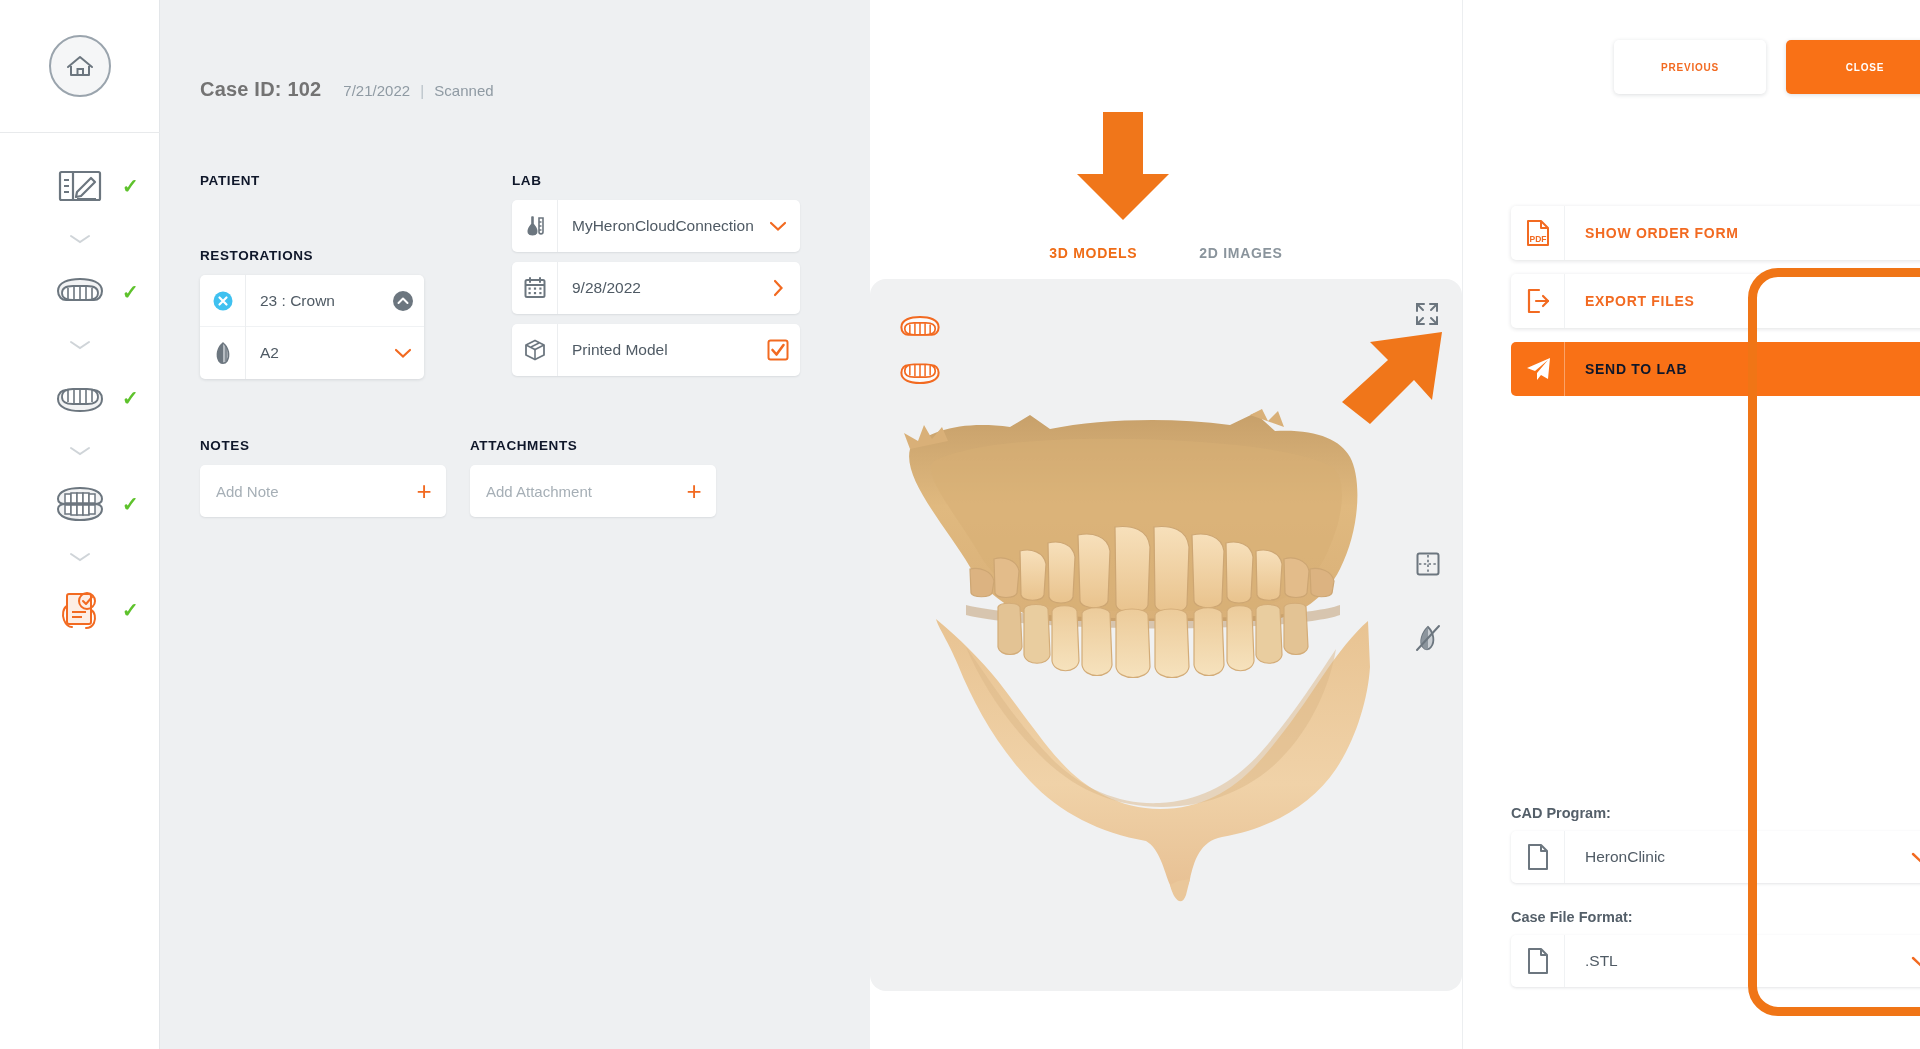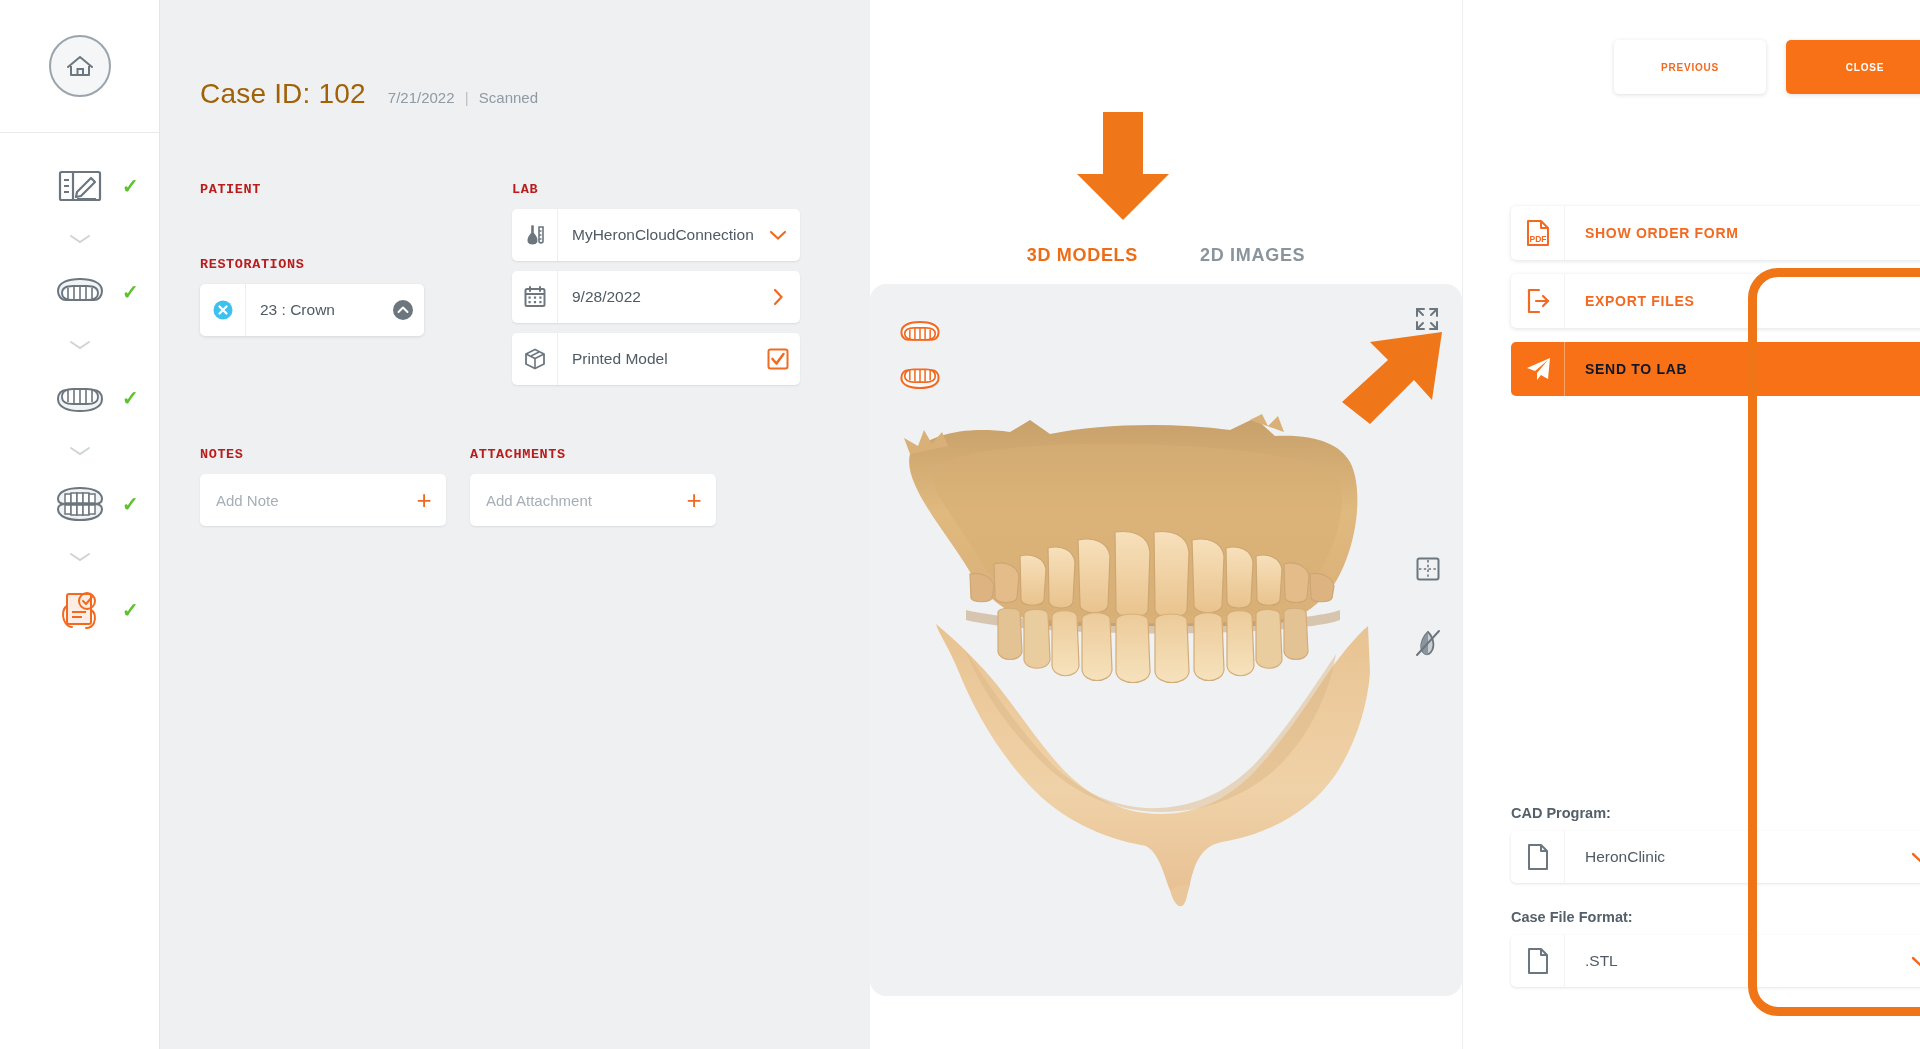--- a/index.html
+++ b/index.html
@@ -41,27 +41,27 @@
   }
   .rail-sep { height: 44px; display:flex; align-items:center; justify-content:center; width:100%; }
   .rail-sep svg { opacity: .55; }
 
   
   .form-panel {
     flex: 0 0 710px; width: 710px; height: 1049px;
     background: #eef0f2; padding: 0 0 0 0; position: relative; overflow: hidden;
   }
   .case-header { padding: 78px 0 0 40px; display:flex; align-items: baseline; gap: 22px; }
-  .case-title { font-size: 28px; font-weight: normal; color: #a16207; letter-spacing: .2px; }
+  .case-title { font-size: 20px; font-weight: bold; color: #737373; letter-spacing: .2px; }
   .case-meta { font-size: 15px; color: #8f9aa3; }
   .case-meta .sep { margin: 0 6px; color: #b9c1c8; }
 
   .section-label {
     font-size: 13.5px; font-weight: bold; letter-spacing: .6px;
-    color: #b91c1c; text-transform: uppercase; margin-bottom: 12px; font-family: Liberation Mono, monospace;
+    color: #0f172a; text-transform: uppercase; margin-bottom: 12px;
   }
 
   .cols { display: flex; gap: 24px; padding: 0 0 0 40px; margin-top: 72px; }
   .col-left { width: 288px; }
   .col-right { width: 288px; }
 
   .field-card {
     background: #ffffff; border-radius: 5px; height: 52px;
     display: flex; align-items: center;
     box-shadow: 0 1px 2px rgba(40,50,60,.10);
@@ -100,21 +100,21 @@
   }
   .add-card .ph { flex:1; padding-left:16px; font-size:15px; color:#a6afb6; }
   .add-card .plus { width: 44px; display:flex; align-items:center; justify-content:center; color:#f26a21; font-size: 26px; font-weight: 300; line-height: 1;}
 
   
   .viewer-panel {
     flex: 1 1 auto; height: 1049px; background:#ffffff;
     position: relative; display:flex; flex-direction:column; align-items:center;
   }
   .tabs { margin-top: 245px; display:flex; gap: 62px; }
-  .tab { font-size: 18px; font-weight: bold; letter-spacing: .7px; color: #8a949c; }
+  .tab { font-size: 14px; font-weight: bold; letter-spacing: .7px; color: #8a949c; }
   .tab.active { color: #ef6c16; }
 
   .viewer-box {
     margin-top: 18px; width: 592px; height: 712px;
     background: #f0f1f2; border-radius: 16px; position: relative; overflow:hidden;
   }
   .viewer-outline {
     position:absolute; left: 878px; top: 268px; width: 626px; height: 748px;
     border: 9px solid #f07516; border-radius: 30px; pointer-events:none; z-index: 30;
   }
@@ -313,20 +313,35 @@
               <svg width="22" height="22" viewBox="0 0 22 22">
                 <circle cx="11" cy="11" r="9.5" fill="#3fc1f0"></circle>
                 <path d="M7.5 7.5 L14.5 14.5 M14.5 7.5 L7.5 14.5" stroke="#fff" stroke-width="2.2" stroke-linecap="round"></path>
               </svg>
             </div>
             <div class="rest-label">23 : Crown</div>
             <div class="rest-chev">
               <svg width="22" height="22" viewBox="0 0 22 22">
                 <circle cx="11" cy="11" r="10" fill="#6c767f"></circle>
                 <path d="M6.5 13 L11 8.5 L15.5 13" fill="none" stroke="#fff" stroke-width="2" stroke-linecap="round" stroke-linejoin="round"></path>
+              </svg>
+            </div>
+          </div>
+          <div class="rest-row">
+            <div class="rest-icon">
+              <svg width="20" height="24" viewBox="0 0 20 24">
+                <path d="M10 2 C16 7, 17 15, 14 20 C12 23, 8 23, 6 20 C3 15, 4 7, 10 2 Z" fill="#b6bcc2" stroke="#6c767f" stroke-width="1.5"></path>
+                <path d="M10 2 C4 7, 3 15, 6 20 C8 23, 10 23, 10 22 Z" fill="#6c767f"></path>
+                <line x1="13" y1="5" x2="13" y2="20" stroke="#6c767f" stroke-width="1.3"></line>
+              </svg>
+            </div>
+            <div class="rest-label">A2</div>
+            <div class="rest-chev">
+              <svg width="18" height="12" viewBox="0 0 18 12">
+                <path d="M2 3 L9 9.5 L16 3" fill="none" stroke="#f26a21" stroke-width="2.2" stroke-linecap="round"></path>
               </svg>
             </div>
           </div>
         </div>
       </div>
 
       <div class="col-right">
         <div class="section-label">LAB</div>
 
         <div class="field-card">

